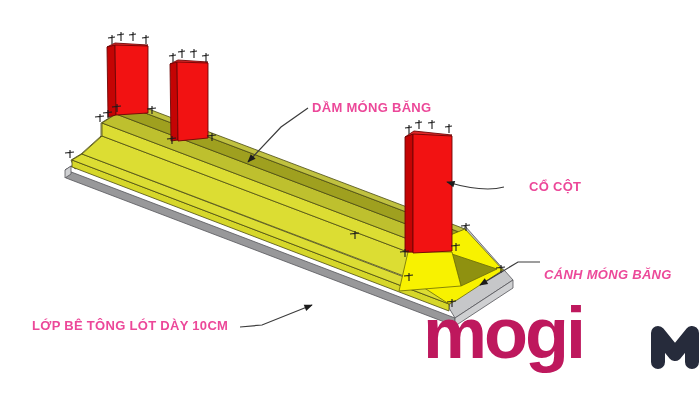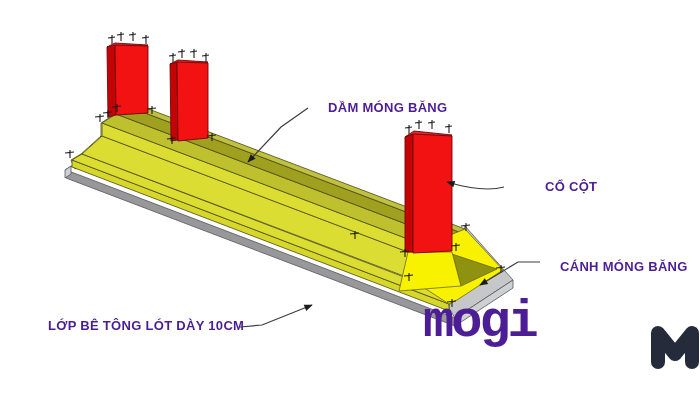--- a/index.html
+++ b/index.html
@@ -1,24 +1,24 @@
 <!DOCTYPE html>
 <html><head>
 <meta charset="utf-8">
 <style>
   html,body{margin:0;padding:0;}
   body{width:700px;height:404px;background:#ffffff;overflow:hidden;position:relative;
        font-family:"Liberation Sans", sans-serif;}
   .stage{position:absolute;left:0;top:0;width:700px;height:404px;}
   svg{position:absolute;left:0;top:0;}
-  .callout{position:absolute;font-weight:bold;font-size:13px;color:#4c1d95;
-           letter-spacing:.3px;white-space:nowrap;margin-left:16px;}
-  .logo-text{position:absolute;left:423px;top:297px;font-size:52px;font-weight:bold;
-             color:#4c1d95;letter-spacing:-3px;line-height:1;
-             font-family:Liberation Mono, monospace;}
+  .callout{position:absolute;font-weight:bold;font-size:13px;color:#ec4899;
+           letter-spacing:.3px;white-space:nowrap;}
+  .logo-text{position:absolute;left:423px;top:297px;font-size:72px;font-weight:bold;
+             color:#be185d;letter-spacing:-3px;line-height:1;
+             font-family:Liberation Sans, sans-serif;}
   
   .slab-front{fill:#98989a;stroke:#55565a;stroke-width:.8;}
   .slab-light{fill:#cfd0d2;stroke:#55565a;stroke-width:.8;}
   .slab-top{fill:#c6c7c9;stroke:#55565a;stroke-width:.8;}
   .pale-end{fill:#e6e79c;stroke:#4a4a12;stroke-width:.8;}
   .pad-front{fill:#d6d72a;stroke:#4a4a12;stroke-width:.8;}
   .bright{fill:#dcdd33;stroke:#4a4a12;stroke-width:.8;}
   .beam-top{fill:#bec02e;stroke:#4a4a12;stroke-width:.8;}
   .far-slope{fill:#9fa01f;stroke:#4a4a12;stroke-width:.8;}
   .far-strip{fill:#c0c140;stroke:#4a4a12;stroke-width:.8;}
@@ -119,17 +119,17 @@
       <path class="leader" d="M240,327 L262,325 L312,305" marker-end="url(#arrow)"></path>
     </g>
 
     <g>
       <polyline points="658,362 658,333 675,354 692,333 692,362" fill="none" stroke="#262b3b" stroke-width="14" stroke-linecap="round" stroke-linejoin="round"></polyline>
     </g>
   </svg>
 
   <div class="callout" style="left:312px;top:100px;">DẦM MÓNG BĂNG</div>
   <div class="callout" style="left:529px;top:179px;">CỔ CỘT</div>
-  <div class="callout" style="left:544px;top:259px;">CÁNH MÓNG BĂNG</div>
+  <div class="callout" style="left:544px;top:267px;font-style:italic;">CÁNH MÓNG BĂNG</div>
   <div class="callout" style="left:32px;top:318px;">LỚP BÊ TÔNG LÓT DÀY 10CM</div>
 
   <div class="logo-text">mogi</div>
 </div>
 
 </body></html>

